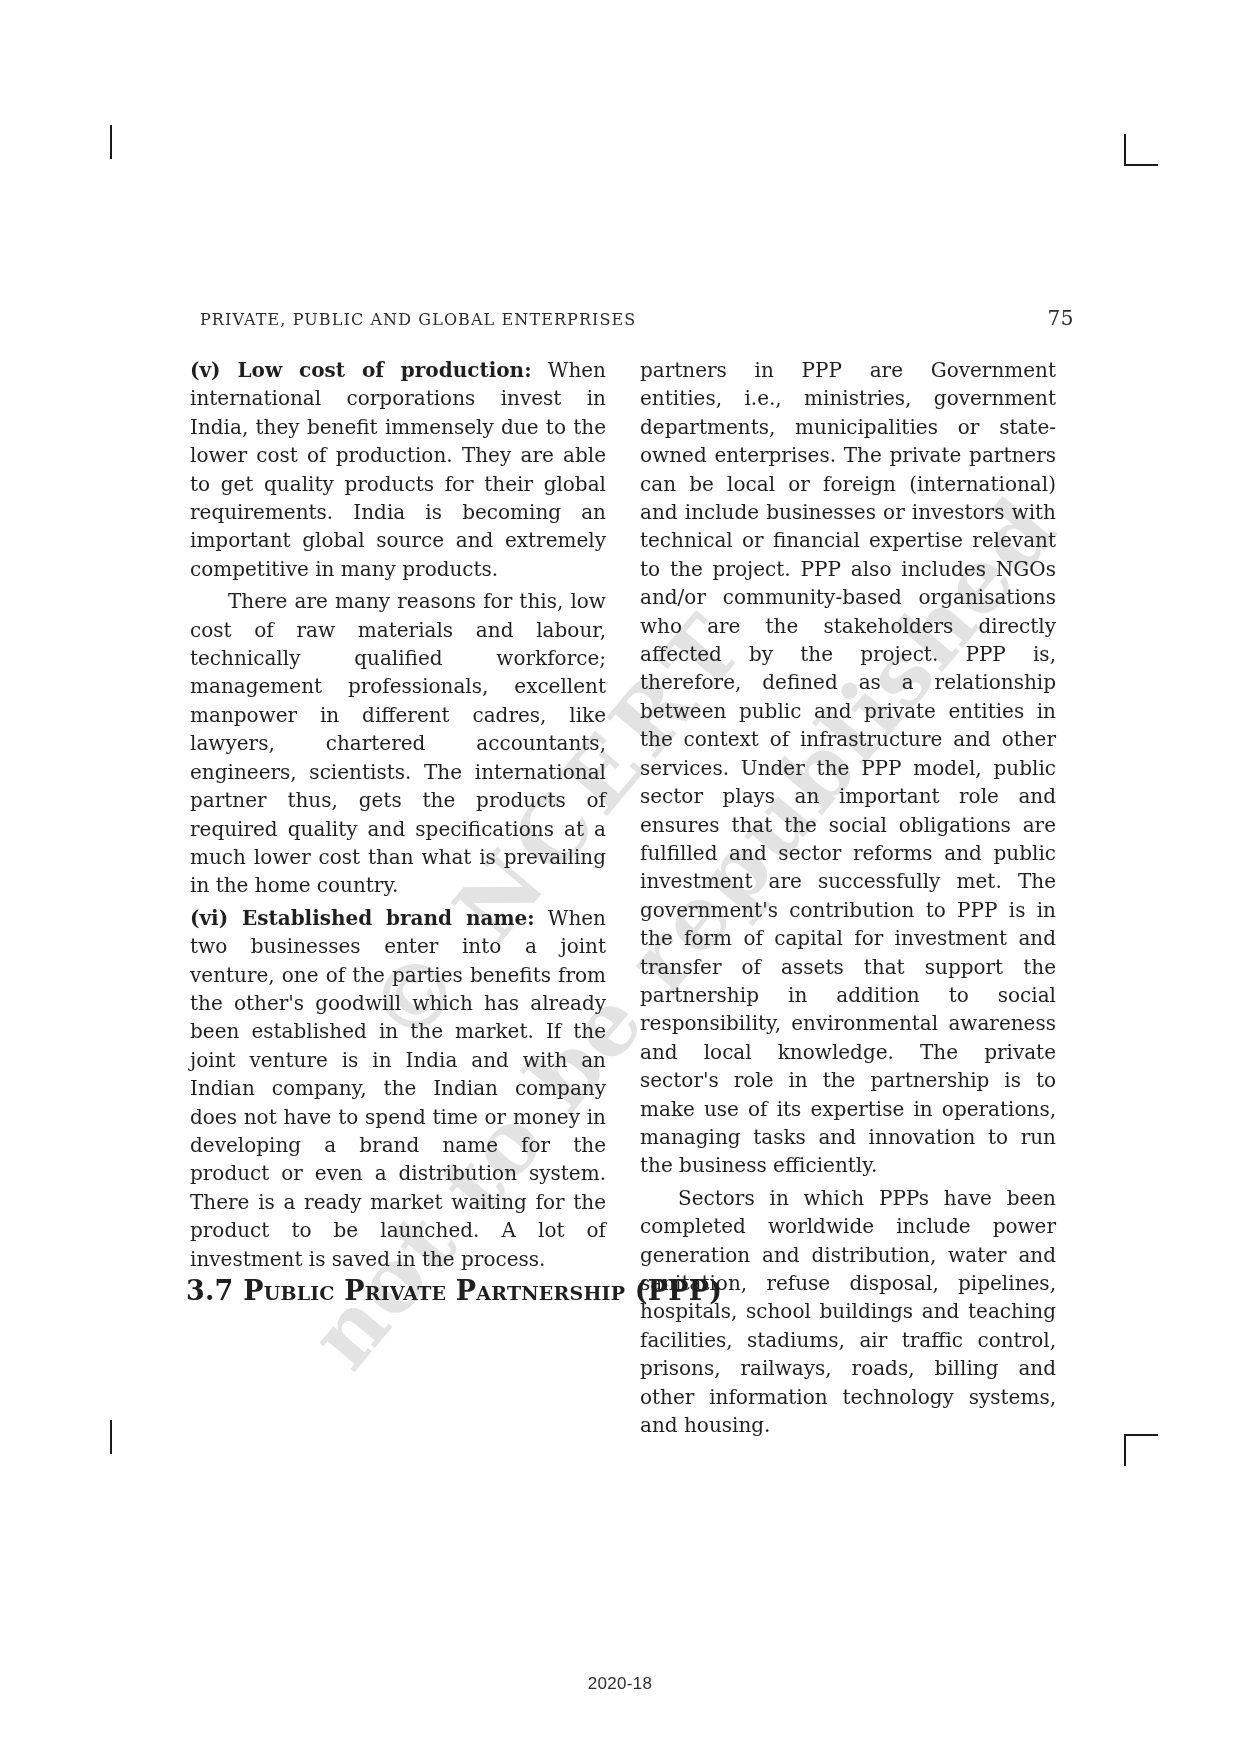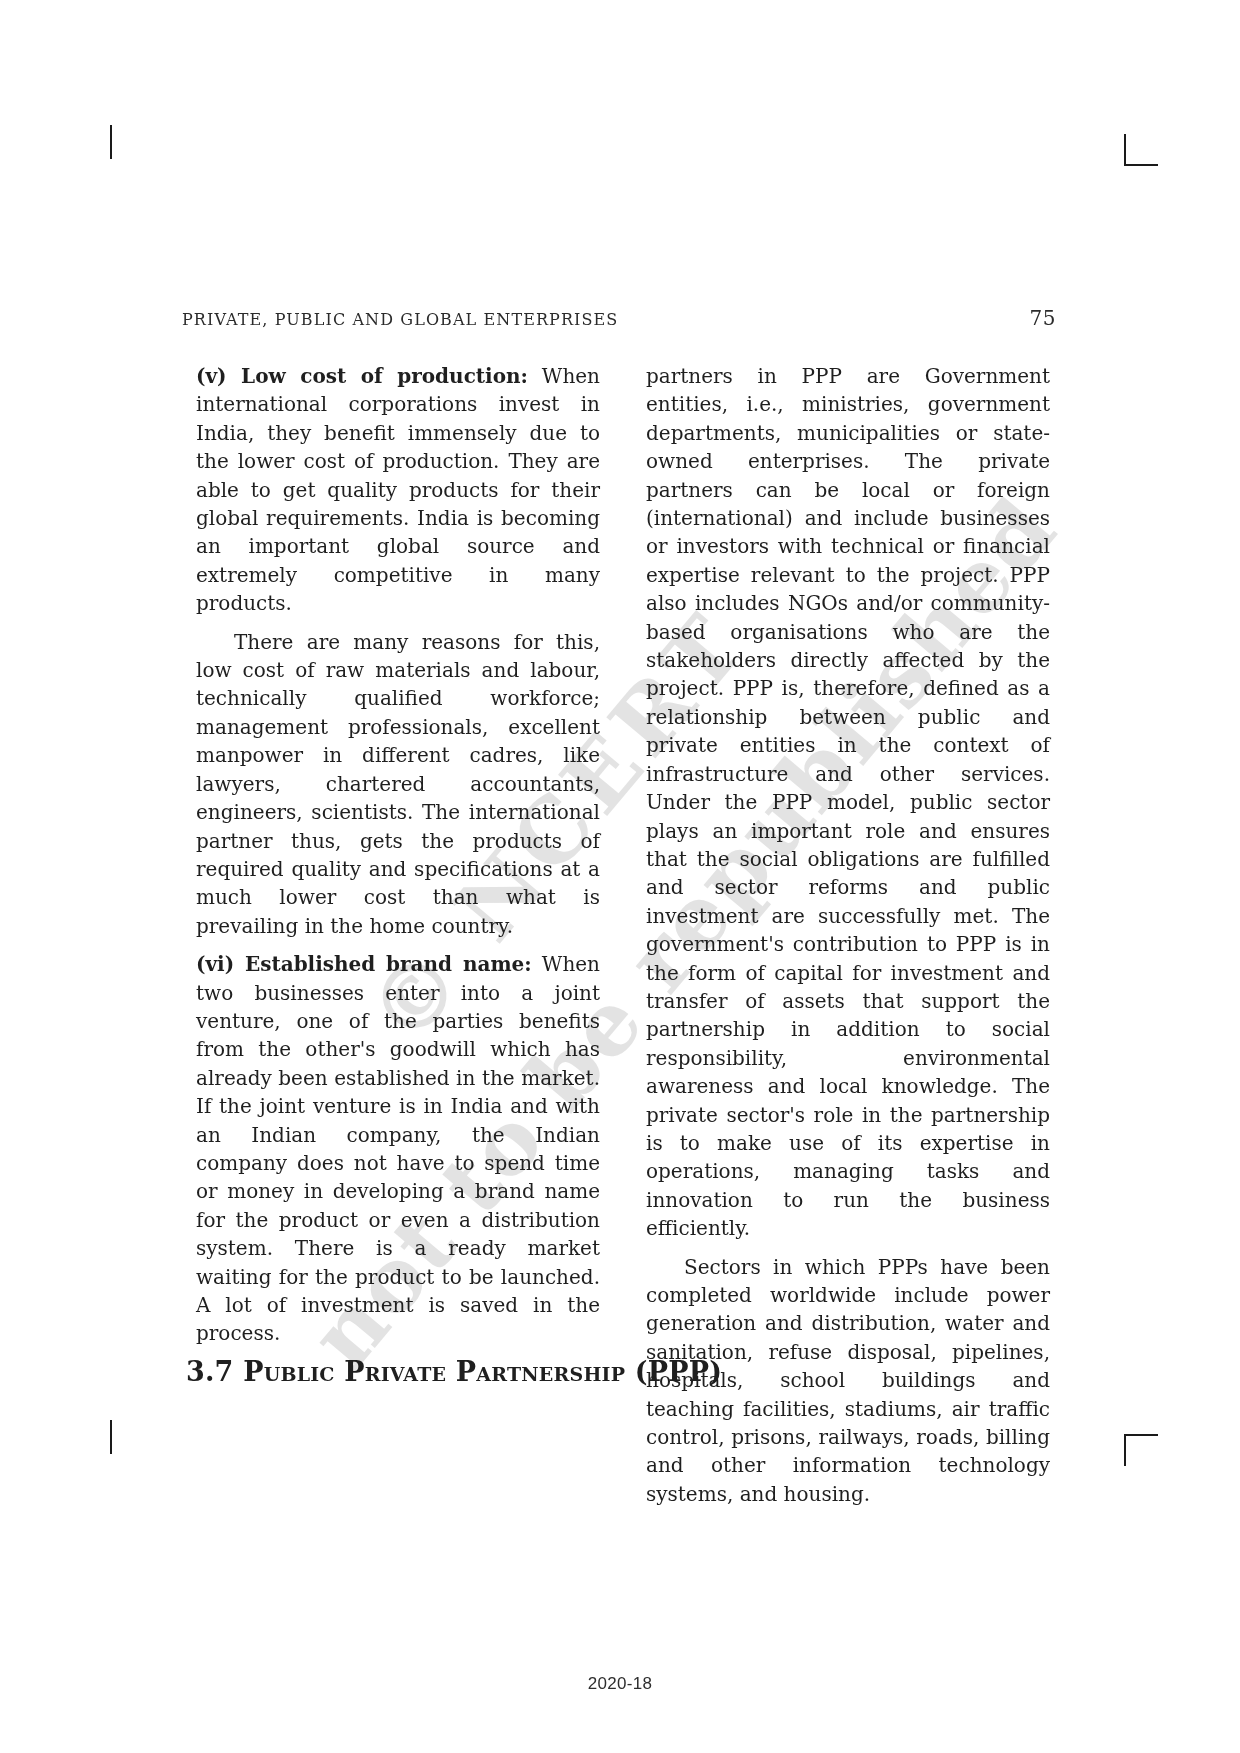--- a/index.html
+++ b/index.html
@@ -10,21 +10,21 @@
     overflow:hidden;
     font-family:"DejaVu Serif", serif;
     color:#1f1f1f;
   }
   
   .mark{position:absolute;background:#1a1a1a;}
   .mark.v{width:2px;height:34px;}
   .mark.h{width:34px;height:2px;}
   
   .pageheader{
-    position:absolute;left:182px;top:306px;width:874px;
+    position:absolute;left:200px;top:306px;width:874px;
     font-size:16px;letter-spacing:1.1px;color:#2b2b2b;
     display:flex;justify-content:space-between;align-items:baseline;
   }
   .pagenum{font-size:20px;letter-spacing:0.5px;}
   
   .watermark{
     position:absolute;left:70px;top:630px;width:1100px;height:500px;
     display:flex;flex-direction:column;align-items:center;justify-content:center;
     transform:rotate(-50deg);
     pointer-events:none;
@@ -34,21 +34,21 @@
     white-space:nowrap;
   }
   .watermark .wl1{font-size:88px;letter-spacing:8px;}
   .watermark .wl2{font-size:88px;letter-spacing:2px;margin-top:60px;}
   
   .columns{
     position:absolute;left:186px;top:352px;width:874px;
     display:flex;gap:26px;
   }
   .col{width:424px;font-size:20px;line-height:28.4px;text-align:justify;}
-  .col p{margin:10px;padding:0;}
+  .col p{margin:4px;padding:0;}
   .col p.indent{text-indent:38px;}
   .lead{font-weight:bold;}
   h2.secthead{
     margin:4px 0 12px 0;padding:0;
     font-size:27px;font-variant:small-caps;font-weight:bold;
     letter-spacing:0.2px;white-space:nowrap;
   }
   
   .pagefooter{
     position:absolute;left:0;top:1674px;width:1240px;

